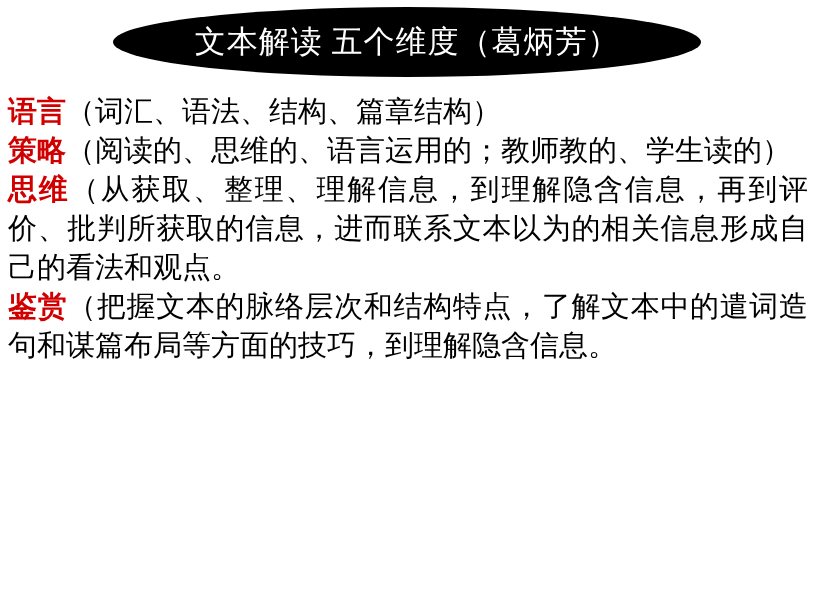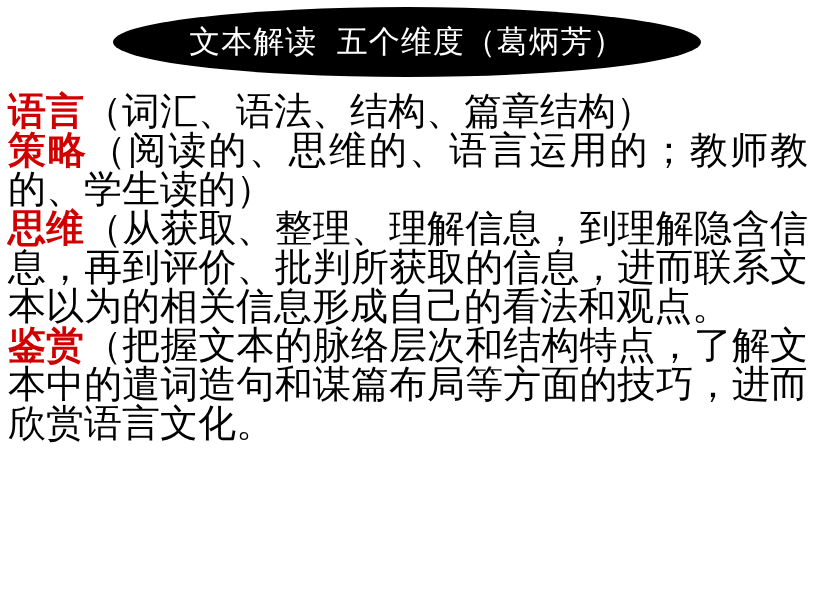--- a/index.html
+++ b/index.html
@@ -34,30 +34,30 @@
     height: 70px;
     background: #000000;
     border-radius: 50% / 50%;
     display: flex;
     align-items: center;
     justify-content: center;
   }
   .title-text {
     color: #ffffff;
     font-size: 31px;
-    font-family: Liberation Mono, monospace;
+    font-family: Liberation Serif, serif;
     letter-spacing: 1px;
     white-space: nowrap;
   }
   .body {
     position: absolute;
     left: 8px;
     top: 92px;
     width: 800px;
-    font-size: 38px;
+    font-size: 29px;
     line-height: 39px;
     color: #000000;
     text-align: justify;
   }
   .para {
     margin: 0;
     padding: 0;
     text-indent: 0;
   }
   .label {
@@ -88,17 +88,17 @@
 
     <p class="para">
       <span class="label">策略</span><span class="content">（阅读的、思维的、语言运用的；教师教的、学生读的）</span>
     </p>
 
     <p class="para">
       <span class="label">思维</span><span class="content">（从获取、整理、理解信息，到理解隐含信息，再到评价、批判所获取的信息，进而联系文本以为的相关信息形成自己的看法和观点。</span>
     </p>
 
     <p class="para">
-      <span class="label">鉴赏</span><span class="content">（把握文本的脉络层次和结构特点，了解文本中的遣词造句和谋篇布局等方面的技巧，进而欣赏语言文化。</span>
+      <span class="label">鉴赏</span><span class="content">（把握文本的脉络层次和结构特点，了解文本中的遣词造句和谋篇布局等方面的技巧，到理解隐含信息。</span>
     </p>
 
   </div>
 </div>
 
 </body></html>

